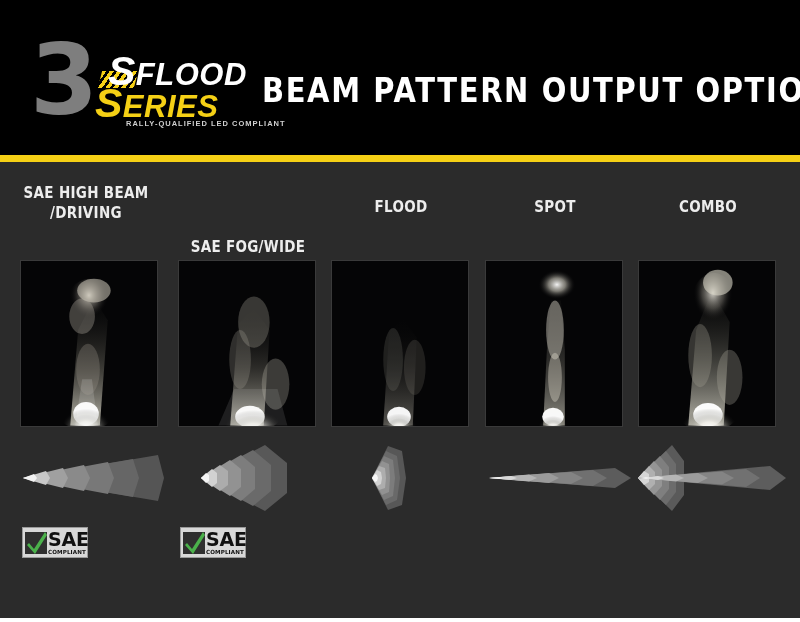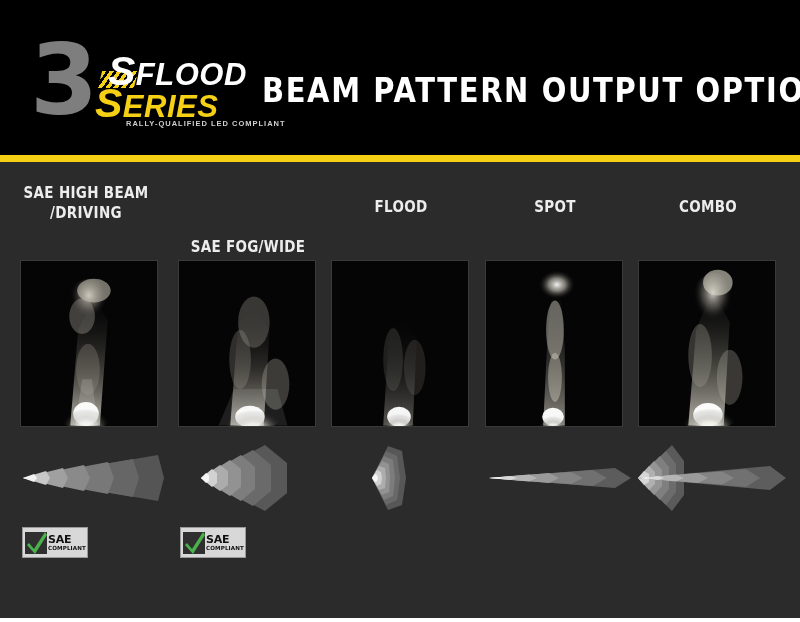--- a/index.html
+++ b/index.html
@@ -161,21 +161,21 @@
     background: #2f2f2f;
     position: relative;
     flex: 0 0 auto;
     margin-right: 1px;
   }
   .sae-check-box svg { position: absolute; left: 1px; top: -2px; }
   .sae-text { line-height: 1; }
   .sae-main {
     color: #111111;
     font-family: "DejaVu Sans", sans-serif;
-    font-size: 11px;
+    font-size: 19px;
     font-weight: bold;
     letter-spacing: -0.2px;
     display: block;
   }
   .sae-sub {
     color: #111111;
     font-family: "DejaVu Sans", sans-serif;
     font-size: 5.6px;
     font-weight: bold;
     letter-spacing: 0.1px;

